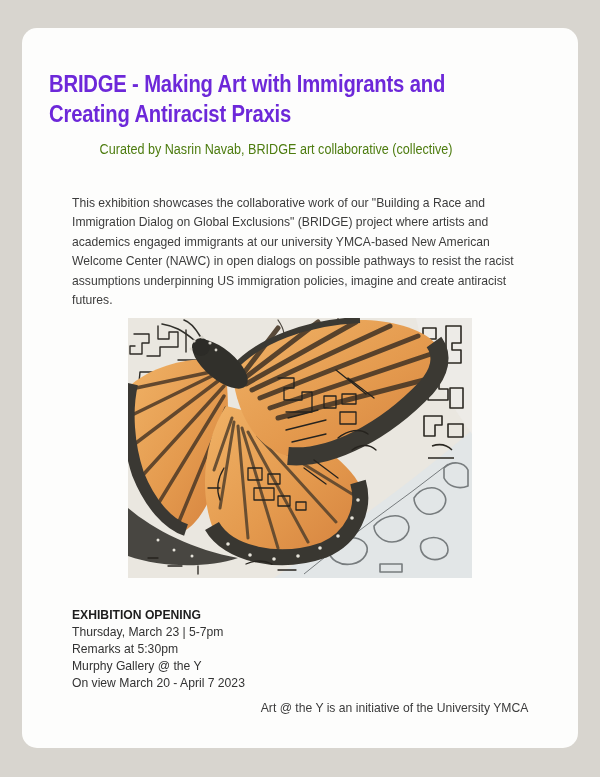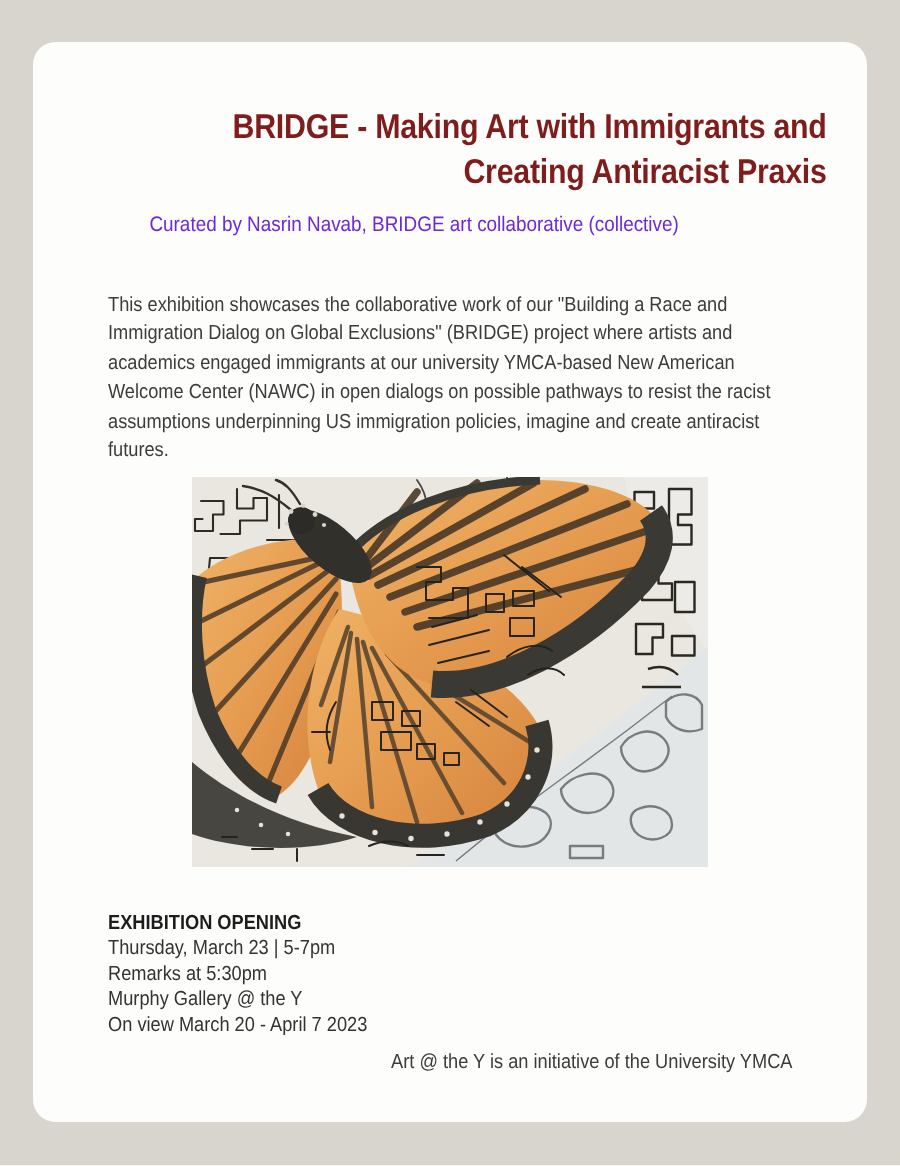--- a/index.html
+++ b/index.html
@@ -13,36 +13,36 @@
   .card{
     position:absolute;
     left:22px;top:28px;
     width:556px;height:720px;
     background:#fdfdfc;
     border-radius:15px;
   }
   .title{
     position:absolute;
     left:0;top:26px;width:556px;
-    text-align:right;
+    text-align:left;
     font-size:23px;font-weight:bold;
     line-height:30px;
-    color:#7f1d1d;
+    color:#6d28d9;
     letter-spacing:-0.2px;
   }
   .title .t-inner{
     display:inline-block;
     transform:scaleX(.88);
     transform-origin:50% 0;
   }
   .curator{
     position:absolute;
     left:0;top:113px;width:509px;
     text-align:center;
-    font-size:14px;color:#6d28d9;
+    font-size:14px;color:#4d7c0f;
   }
   .curator .t-inner{
     display:inline-block;
     transform:scaleX(.9);
     transform-origin:50% 0;
   }
   .description{
     position:absolute;
     left:50px;top:151px;
     width:514px;

